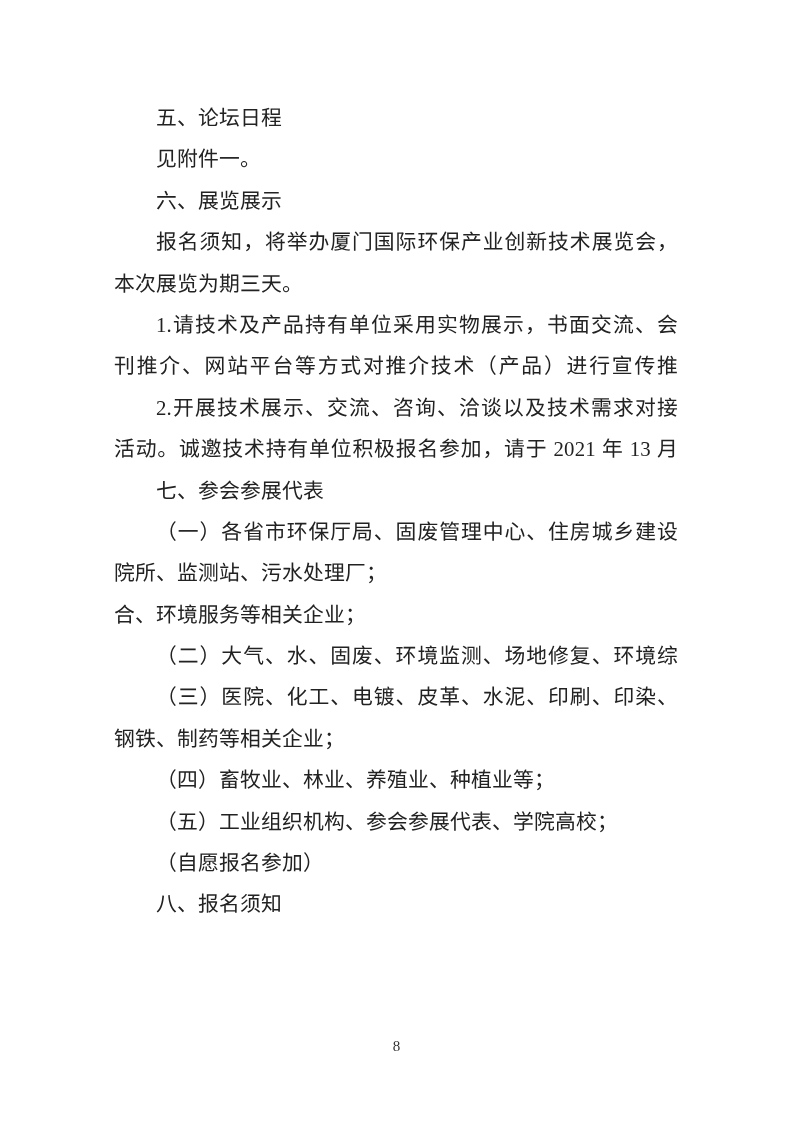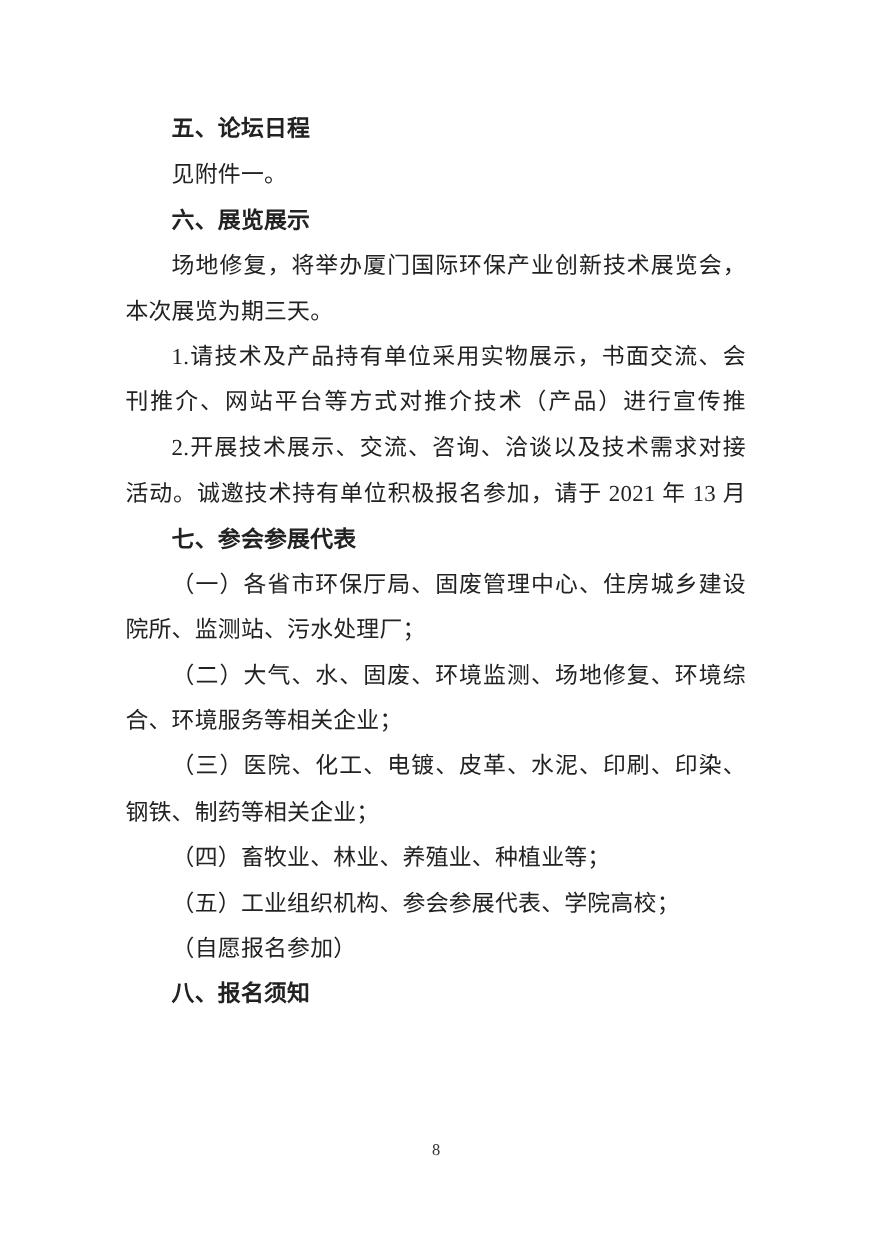--- a/index.html
+++ b/index.html
@@ -39,21 +39,21 @@
   }
   .line.justify {
     white-space: normal;
     text-align: justify;
     text-align-last: justify;
   }
   .line.indent {
     padding-left: 42px;
   }
   .line.heading {
-    font-weight: bold;
+    font-weight: normal;
   }
   .footer {
     position: absolute;
     left: 0;
     top: 1036px;
     width: 793px;
     height: 20px;
     line-height: 20px;
     text-align: center;
     font-size: 15px;
@@ -61,31 +61,31 @@
   }
 </style>
 </head>
 <body>
 
 <div class="page">
   <div class="content">
     <div class="line heading indent">五、论坛日程</div>
     <div class="line indent">见附件一。</div>
     <div class="line heading indent">六、展览展示</div>
-    <div class="line indent justify">场地修复，将举办厦门国际环保产业创新技术展览会，</div>
+    <div class="line indent justify">报名须知，将举办厦门国际环保产业创新技术展览会，</div>
     <div class="line">本次展览为期三天。</div>
     <div class="line indent justify">1.请技术及产品持有单位采用实物展示，书面交流、会</div>
     <div class="line justify">刊推介、网站平台等方式对推介技术（产品）进行宣传推广。</div>
     <div class="line indent justify">2.开展技术展示、交流、咨询、洽谈以及技术需求对接</div>
     <div class="line justify">活动。诚邀技术持有单位积极报名参加，请于 2021 年 13 月</div>
     <div class="line heading indent">七、参会参展代表</div>
     <div class="line indent justify">（一）各省市环保厅局、固废管理中心、住房城乡建设</div>
     <div class="line">院所、监测站、污水处理厂；</div>
+    <div class="line">合、环境服务等相关企业；</div>
     <div class="line indent justify">（二）大气、水、固废、环境监测、场地修复、环境综</div>
-    <div class="line">合、环境服务等相关企业；</div>
     <div class="line indent justify">（三）医院、化工、电镀、皮革、水泥、印刷、印染、</div>
     <div class="line">钢铁、制药等相关企业；</div>
     <div class="line indent">（四）畜牧业、林业、养殖业、种植业等；</div>
     <div class="line indent">（五）工业组织机构、参会参展代表、学院高校；</div>
     <div class="line indent">（自愿报名参加）</div>
     <div class="line heading indent">八、报名须知</div>
   </div>
   <div class="footer">8</div>
 </div>
 

